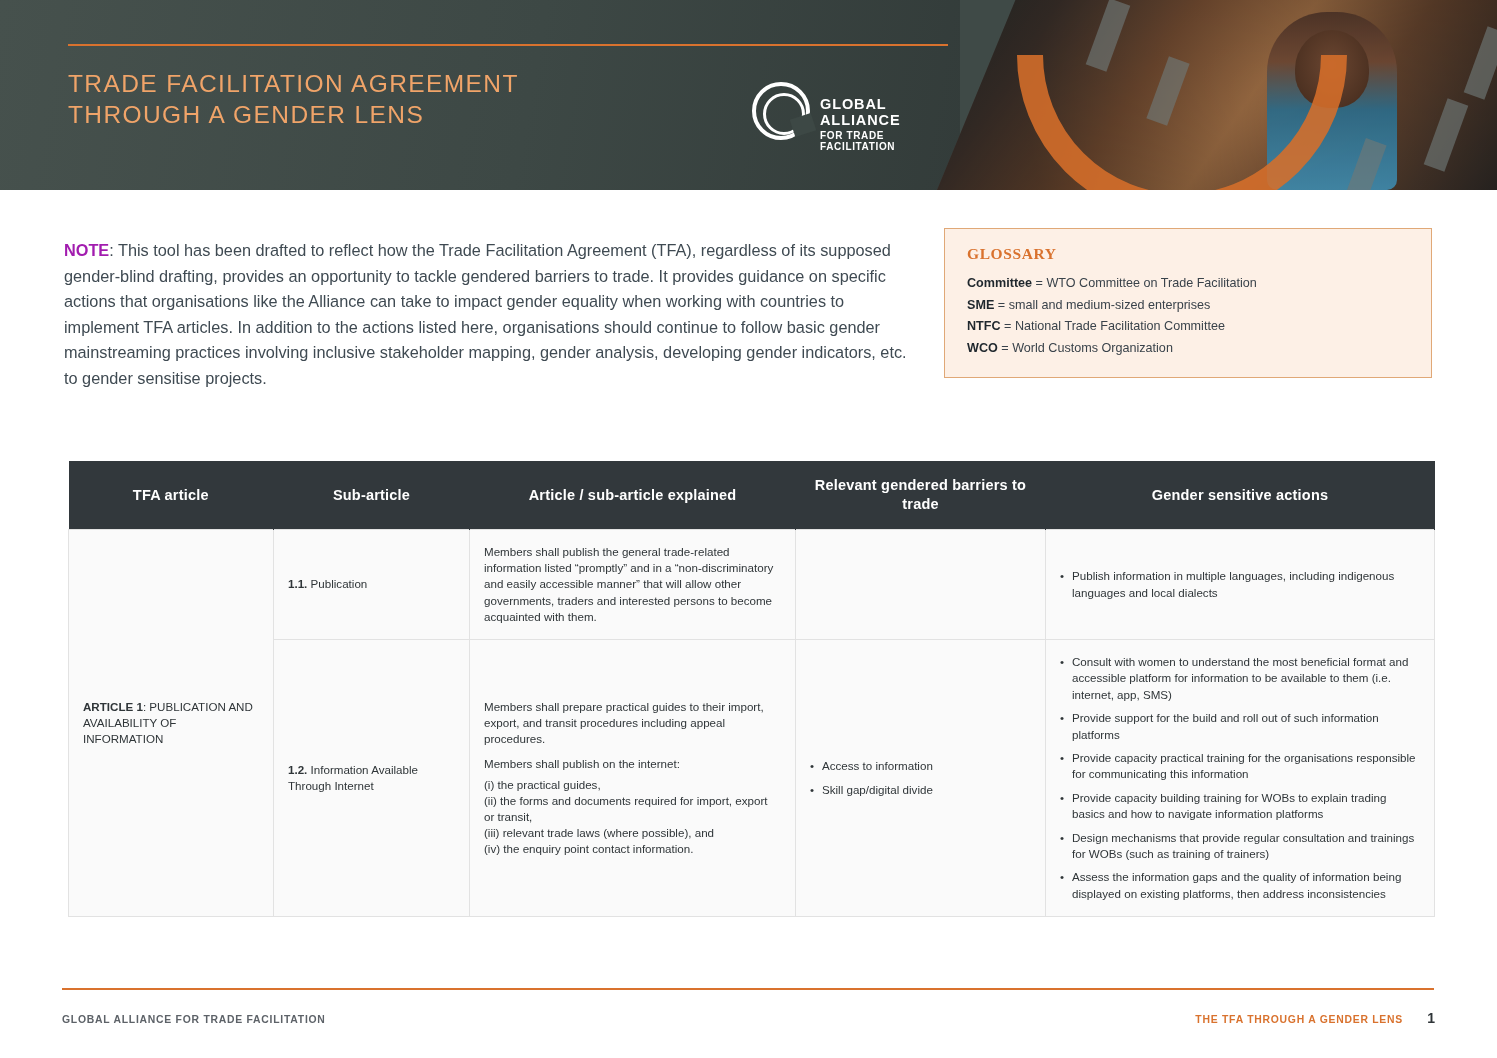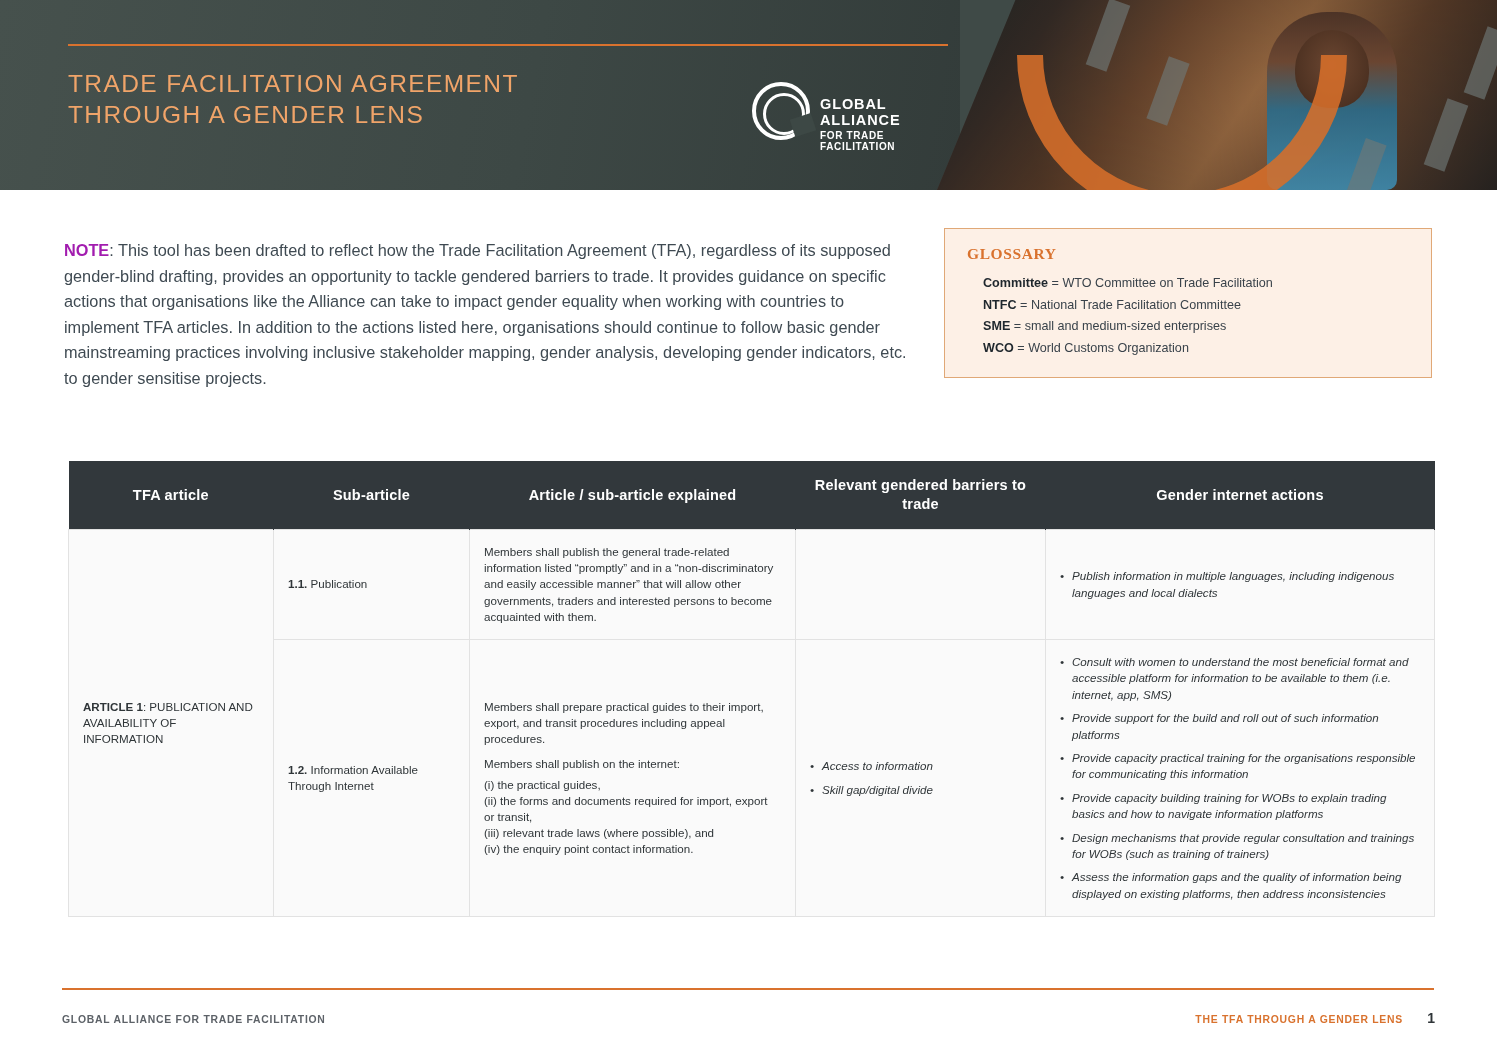--- a/index.html
+++ b/index.html
@@ -149,21 +149,21 @@
     font-size: 15.5px;
     letter-spacing: 0.6px;
     font-weight: bold;
     font-family: Liberation Serif, serif;
   }
   .glossary .g-line {
     font-size: 12.6px;
     line-height: 21.5px;
     color: #39424a;
   }
-  .glossary .g-line b { color: #1f272d; margin-left: 16px; }
+  .glossary .g-line b { color: #1f272d; }
 
   
   .table {
     position: absolute;
     left: 68px; top: 461px;
     width: 1366px;
     border-collapse: collapse;
     table-layout: fixed;
   }
   .table thead th {
@@ -201,21 +201,20 @@
 
   td.c-expl p { margin: 0 0 9px 0; }
   td.c-expl p:last-child { margin-bottom: 0; }
 
   ul.bullets { margin: 0; padding: 0; list-style: none; }
   ul.bullets li {
     position: relative;
     padding-left: 12px;
     margin-bottom: 7px;
     line-height: 16.4px;
-    font-style: italic;
   }
   ul.bullets li:last-child { margin-bottom: 0; }
   ul.bullets li::before {
     content: "\2022";
     position: absolute;
     left: 0; top: 0;
     color: #2f3538;
   }
 
   
@@ -285,38 +284,38 @@
 <div class="note">
   <span class="note-label">NOTE</span><span>: This tool has been drafted to reflect how the Trade Facilitation Agreement (TFA), regardless of its supposed gender-blind drafting, provides an opportunity to tackle gendered barriers to trade. It provides guidance on specific actions that organisations like the Alliance can take to impact gender equality when working with countries to implement TFA articles. In addition to the actions listed here, organisations should continue to follow basic gender mainstreaming practices involving inclusive stakeholder mapping, gender analysis, developing gender indicators, etc. to gender sensitise projects.</span>
 </div>
 
 <div class="glossary">
   <h3>GLOSSARY</h3>
   <div class="g-line">
     <b>Committee</b><span> = WTO Committee on Trade Facilitation</span>
   </div>
   <div class="g-line">
+    <b>SME</b><span> = small and medium-sized enterprises</span>
+  </div>
+  <div class="g-line">
     <b>NTFC</b><span> = National Trade Facilitation Committee</span>
-  </div>
-  <div class="g-line">
-    <b>SME</b><span> = small and medium-sized enterprises</span>
   </div>
   <div class="g-line">
     <b>WCO</b><span> = World Customs Organization</span>
   </div>
 </div>
 
 <table class="table">
   <thead>
     <tr>
       <th style="width:205px">TFA article</th>
       <th style="width:196px">Sub-article</th>
       <th style="width:326px">Article / sub-article explained</th>
       <th style="width:250px">Relevant gendered barriers to trade</th>
-      <th style="width:389px">Gender internet actions</th>
+      <th style="width:389px">Gender sensitive actions</th>
     </tr>
   </thead>
   <tbody>
 
     <tr>
       <td class="c-article" rowspan="2">
         <b>ARTICLE 1</b><span>: PUBLICATION AND AVAILABILITY OF INFORMATION</span>
       </td>
       <td class="c-sub">
         <b>1.1.</b><span> Publication</span>

